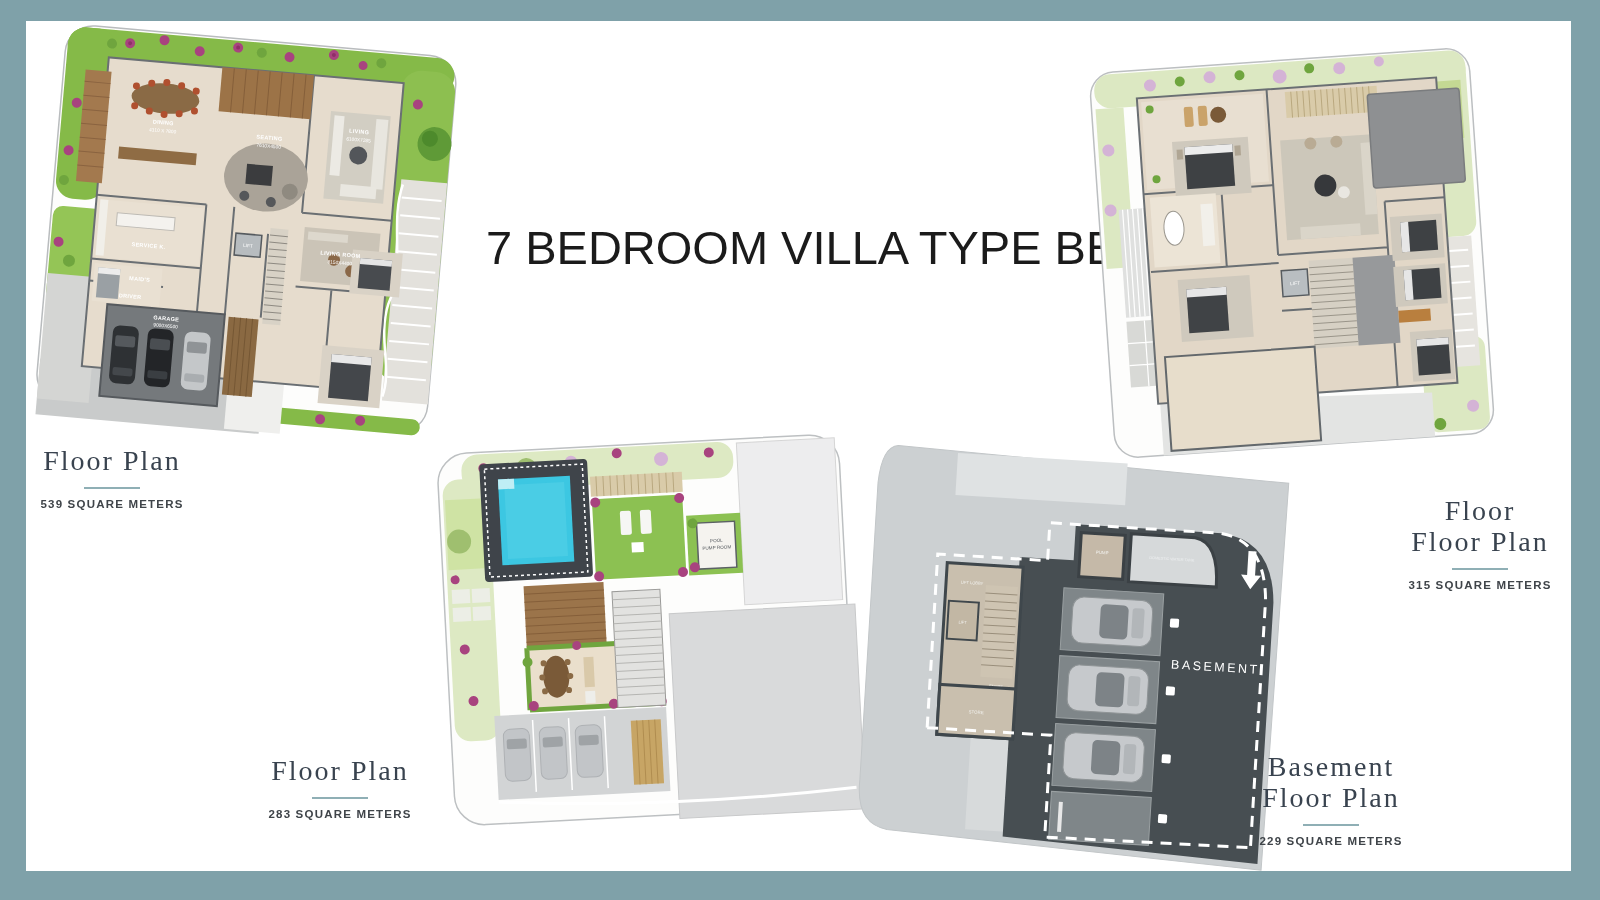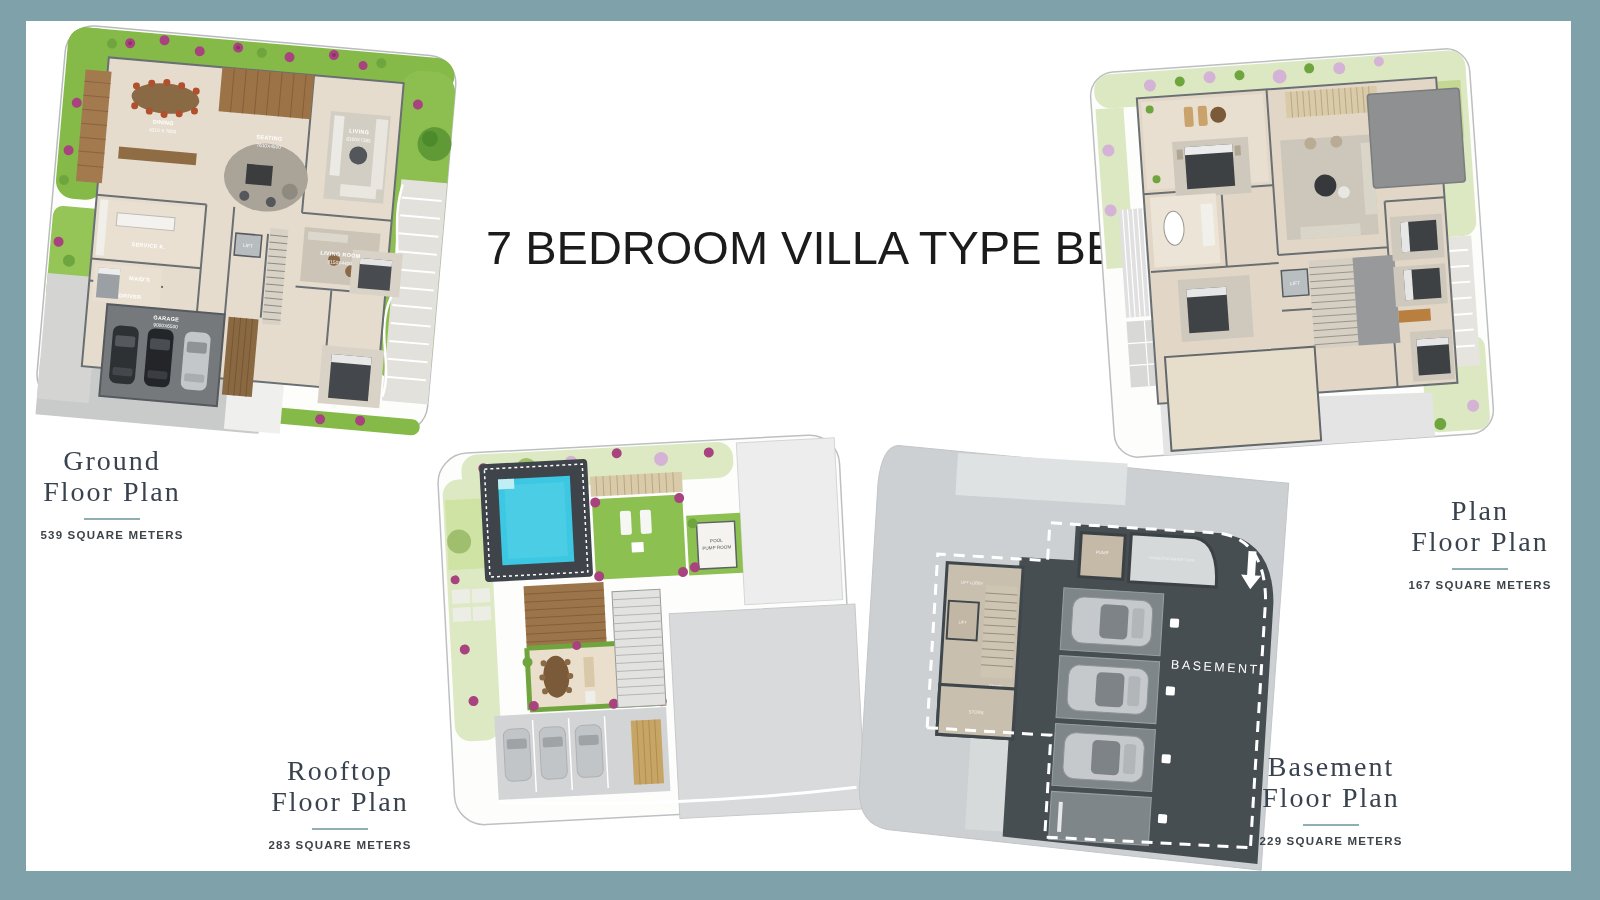--- a/index.html
+++ b/index.html
@@ -488,39 +488,37 @@
       </g>
       <g>
         <path d="M396,100 L404,100 L404,124 L410,124 L400,138 L390,124 L396,124 Z" fill="#ffffff"></path>
       </g>
       <text x="370" y="222" text-anchor="middle" font-size="12.5" letter-spacing="2.5" fill="#ffffff">BASEMENT</text>
     </svg>
   </section>
 
   <div class="plan-label" id="label-ground">
     <div class="plan-title">
-      <span>Ground</span>
       <span>Floor Plan</span>
     </div>
     <div class="divider"></div>
     <div class="plan-area">539 SQUARE METERS</div>
   </div>
 
   <div class="plan-label" id="label-first">
     <div class="plan-title">
-      <span>Plan</span>
+      <span>Floor</span>
       <span>Floor Plan</span>
     </div>
     <div class="divider"></div>
-    <div class="plan-area">167 SQUARE METERS</div>
+    <div class="plan-area">315 SQUARE METERS</div>
   </div>
 
   <div class="plan-label" id="label-rooftop">
     <div class="plan-title">
-      <span>Rooftop</span>
       <span>Floor Plan</span>
     </div>
     <div class="divider"></div>
     <div class="plan-area">283 SQUARE METERS</div>
   </div>
 
   <div class="plan-label" id="label-basement">
     <div class="plan-title">
       <span>Basement</span>
       <span>Floor Plan</span>

